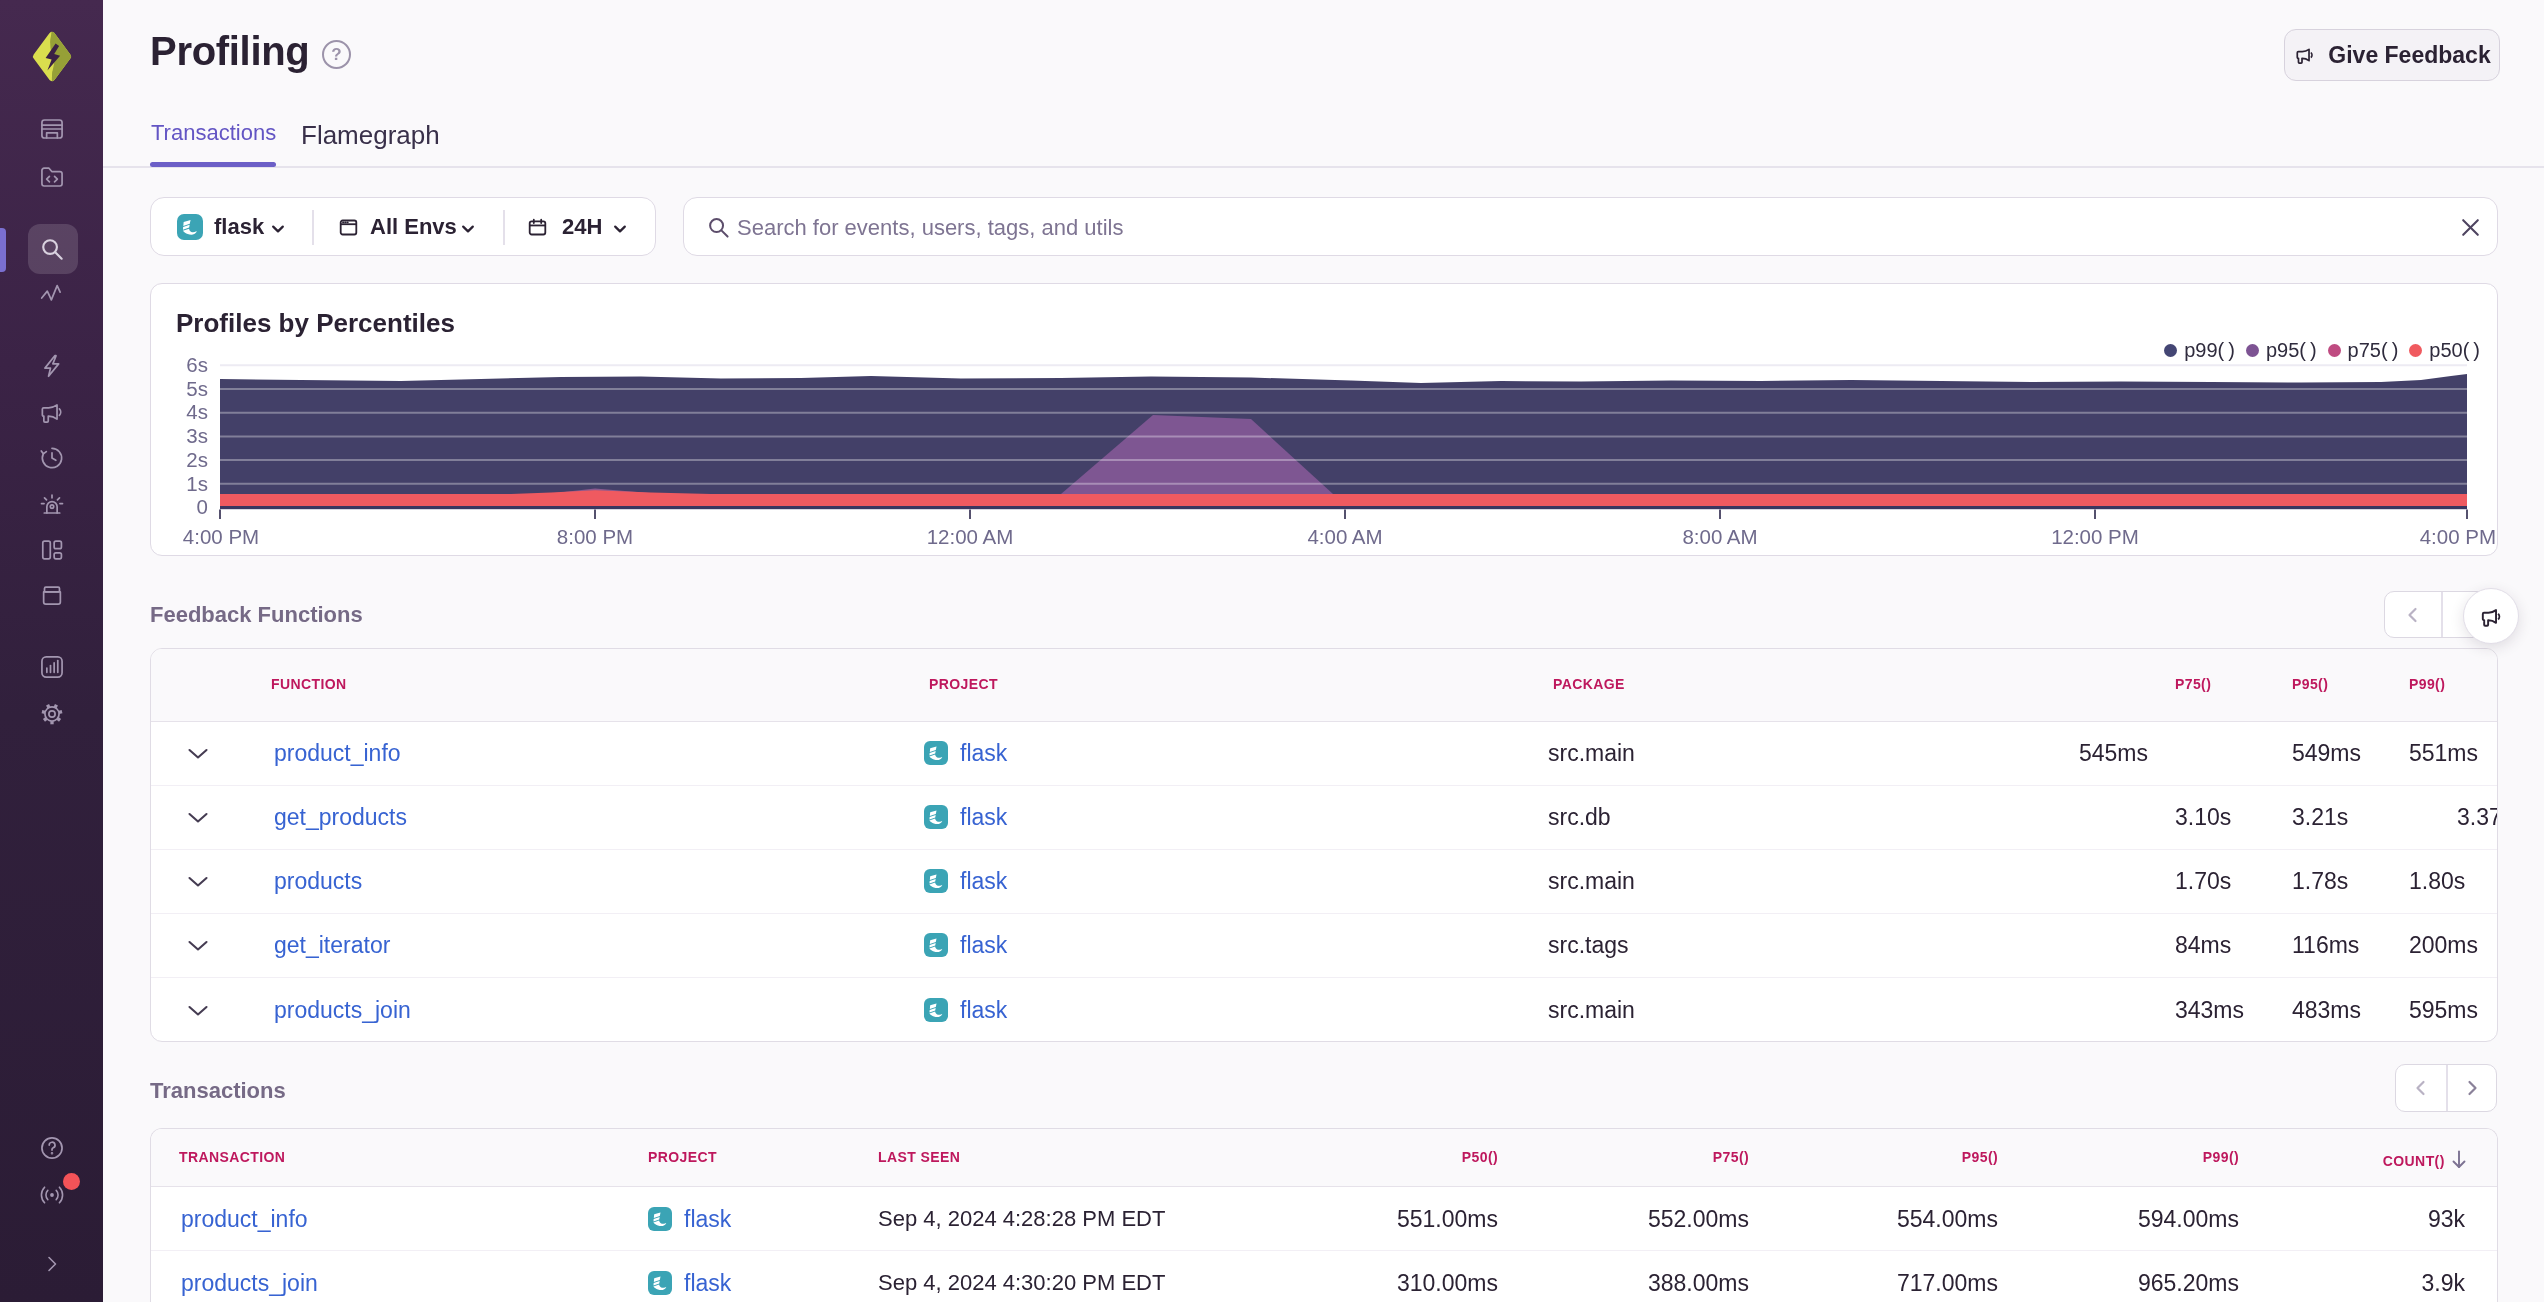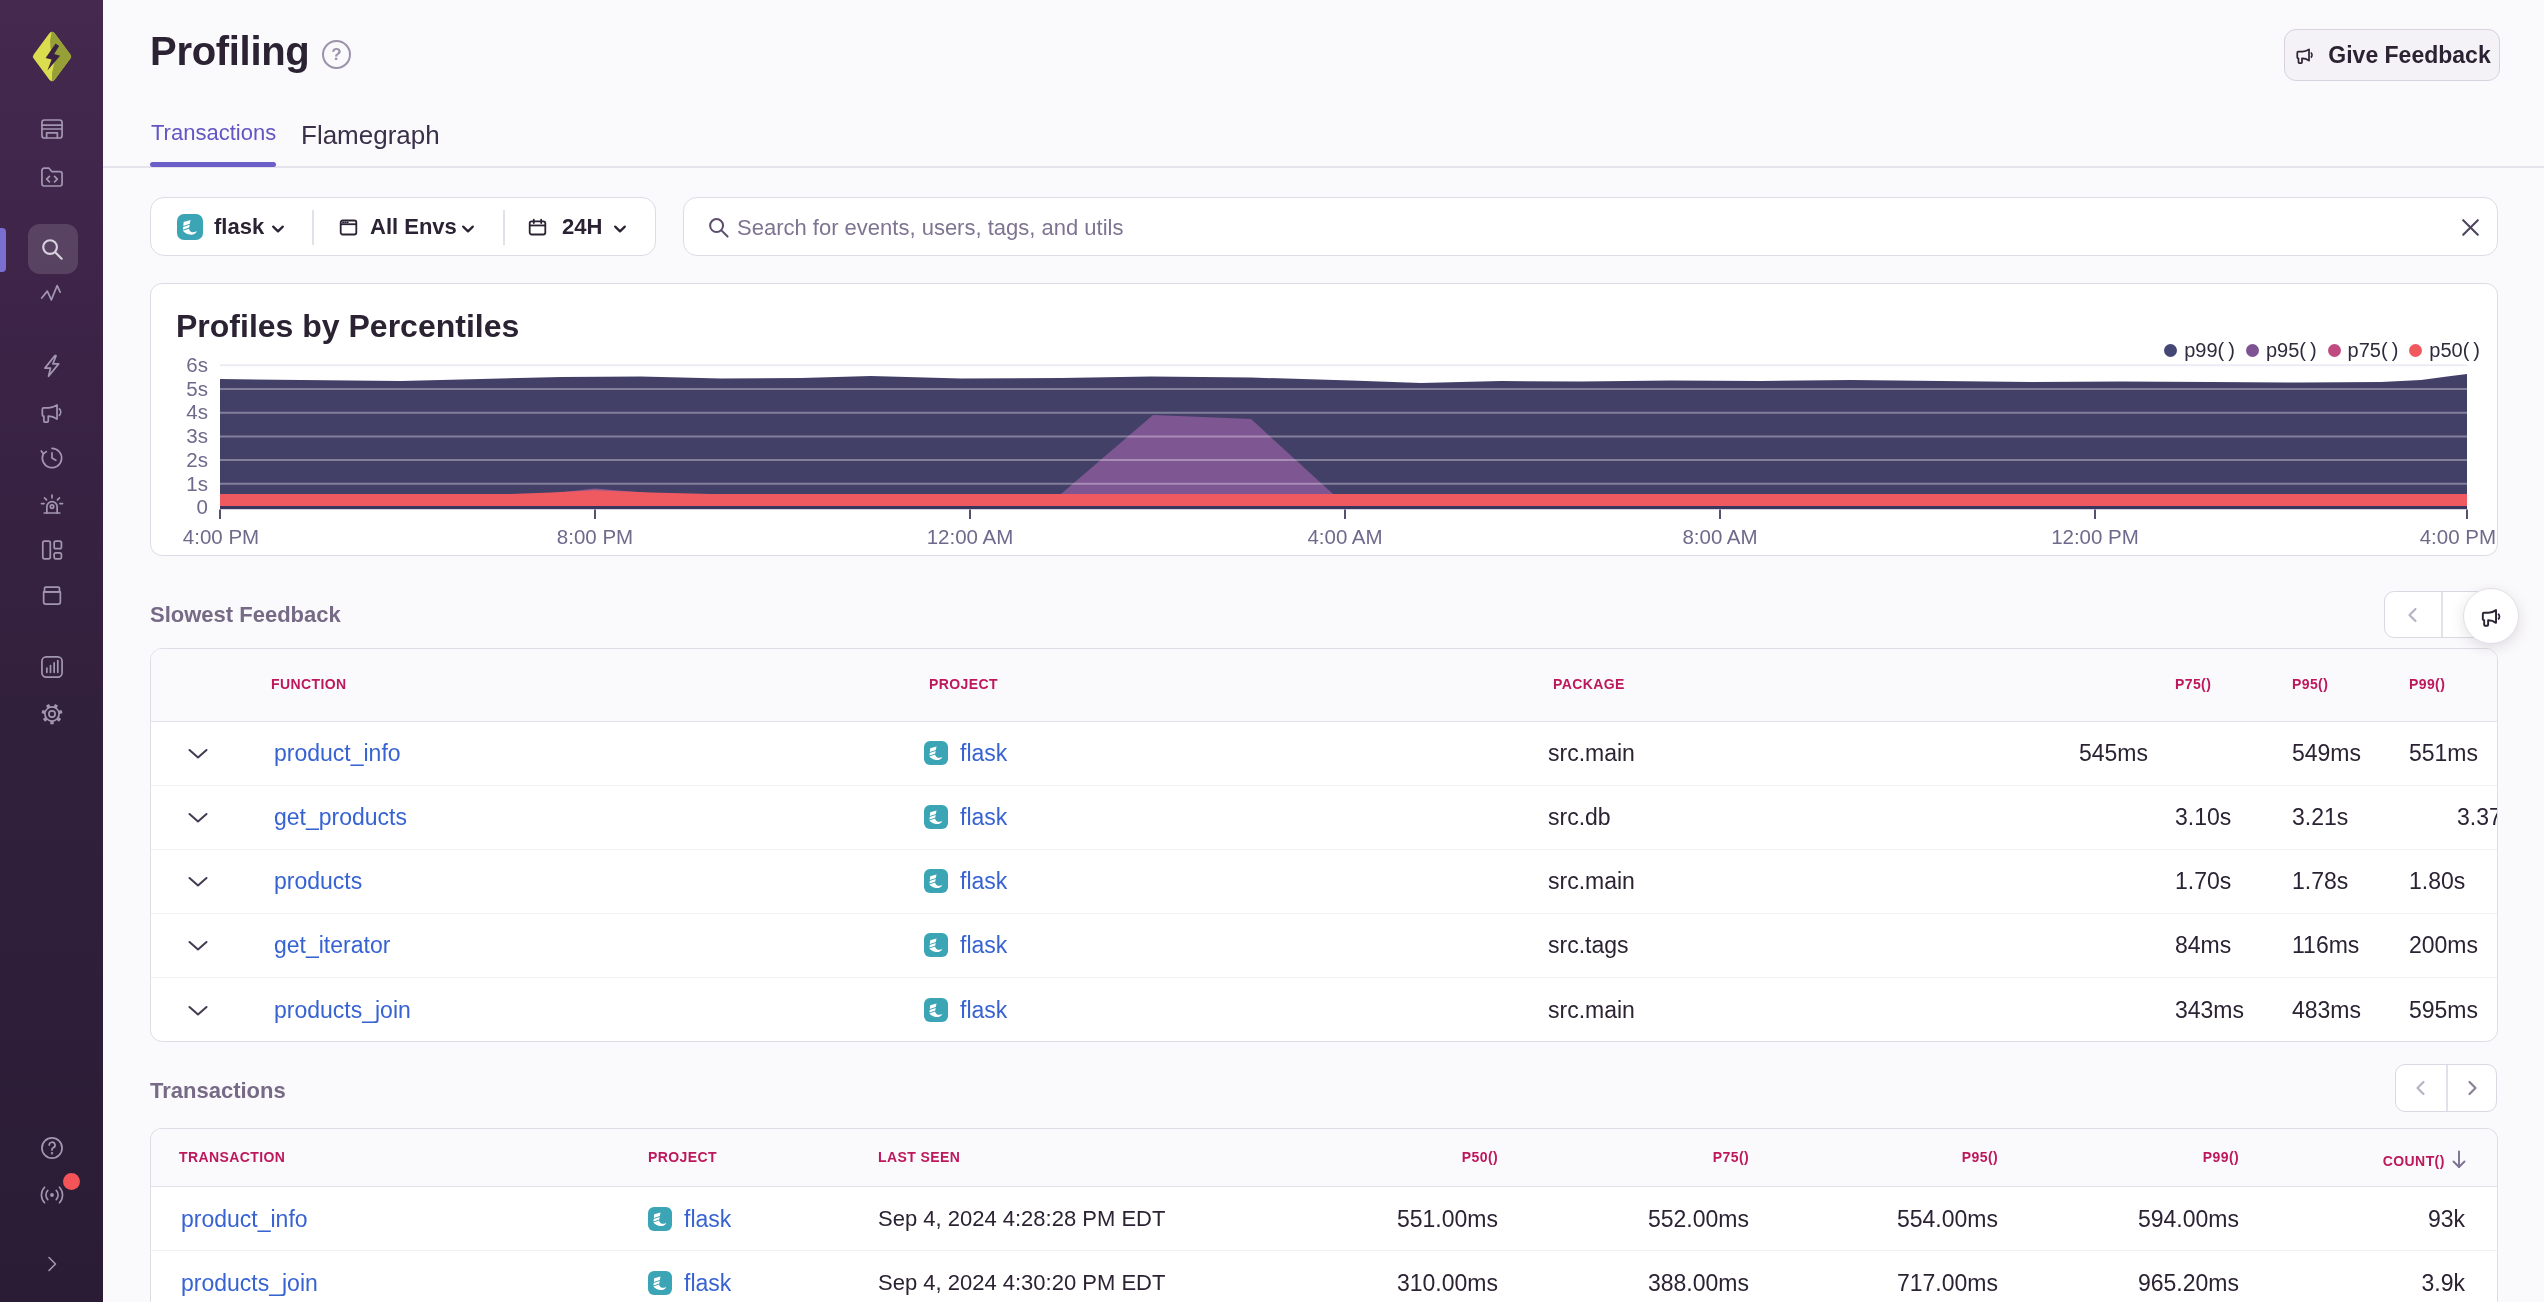--- a/index.html
+++ b/index.html
@@ -49,21 +49,21 @@
   .trow:last-child { border-bottom:none; }
   .trow span { position:absolute; top:50%; transform:translateY(-50%); font-size:23px; }
   .lnk { color:#3763d2; }
   .dark { color:#2b2233; }
   .flaskchip { position:absolute; top:50%; transform:translateY(-50%); width:24px; height:24px; border-radius:6px; background:#3ba4b5; }
   .flaskchip svg { position:absolute; inset:0; }
   .rowchev { position:absolute; top:50%; transform:translateY(-50%); }
 
   
   #chartpanel { left:150px; top:283px; width:2348px; height:273px; border-radius:12px; }
-  #charttitle { position:absolute; left:25px; top:24px; font-size:32px; font-weight:700; color:#2b2233; }
+  #charttitle { position:absolute; left:25px; top:24px; font-size:26px; font-weight:700; color:#2b2233; }
   #legend { position:absolute; right:17px; top:55px; display:flex; align-items:center; gap:11px; font-size:20px; color:#2f2b3d; }
   .ldot { width:13px; height:13px; border-radius:50%; display:inline-block; margin-right:7px; vertical-align:0px; }
 </style>
 </head>
 <body>
 
 <div id="sidebar">
 
   <svg class="icon" style="top:28px;" width="56" height="56" viewBox="0 0 56 56">
     <defs>
@@ -346,21 +346,21 @@
       <text x="57" y="111.7">5s</text>
       <text x="57" y="135.4">4s</text>
       <text x="57" y="159.1">3s</text>
       <text x="57" y="182.8">2s</text>
       <text x="57" y="206.5">1s</text>
       <text x="57" y="230.2">0</text>
     </g>
   </svg>
 </div>
 
-<div class="sechead" style="top:602px;">Slowest Feedback</div>
+<div class="sechead" style="top:602px;">Feedback Functions</div>
 <div class="sechead" style="top:1078px;">Transactions</div>
 
 <div class="tablebox" id="table1" style="top:648px; height:394px;">
   <div class="thead" style="height:72.5px;">
     <span style="left:120px; top:27px;">FUNCTION</span>
     <span style="left:778px; top:27px;">PROJECT</span>
     <span style="left:1402px; top:27px;">PACKAGE</span>
     <span style="left:2024px; top:27px;">P75()</span>
     <span style="left:2141px; top:27px;">P95()</span>
     <span style="left:2258px; top:27px;">P99()</span>

